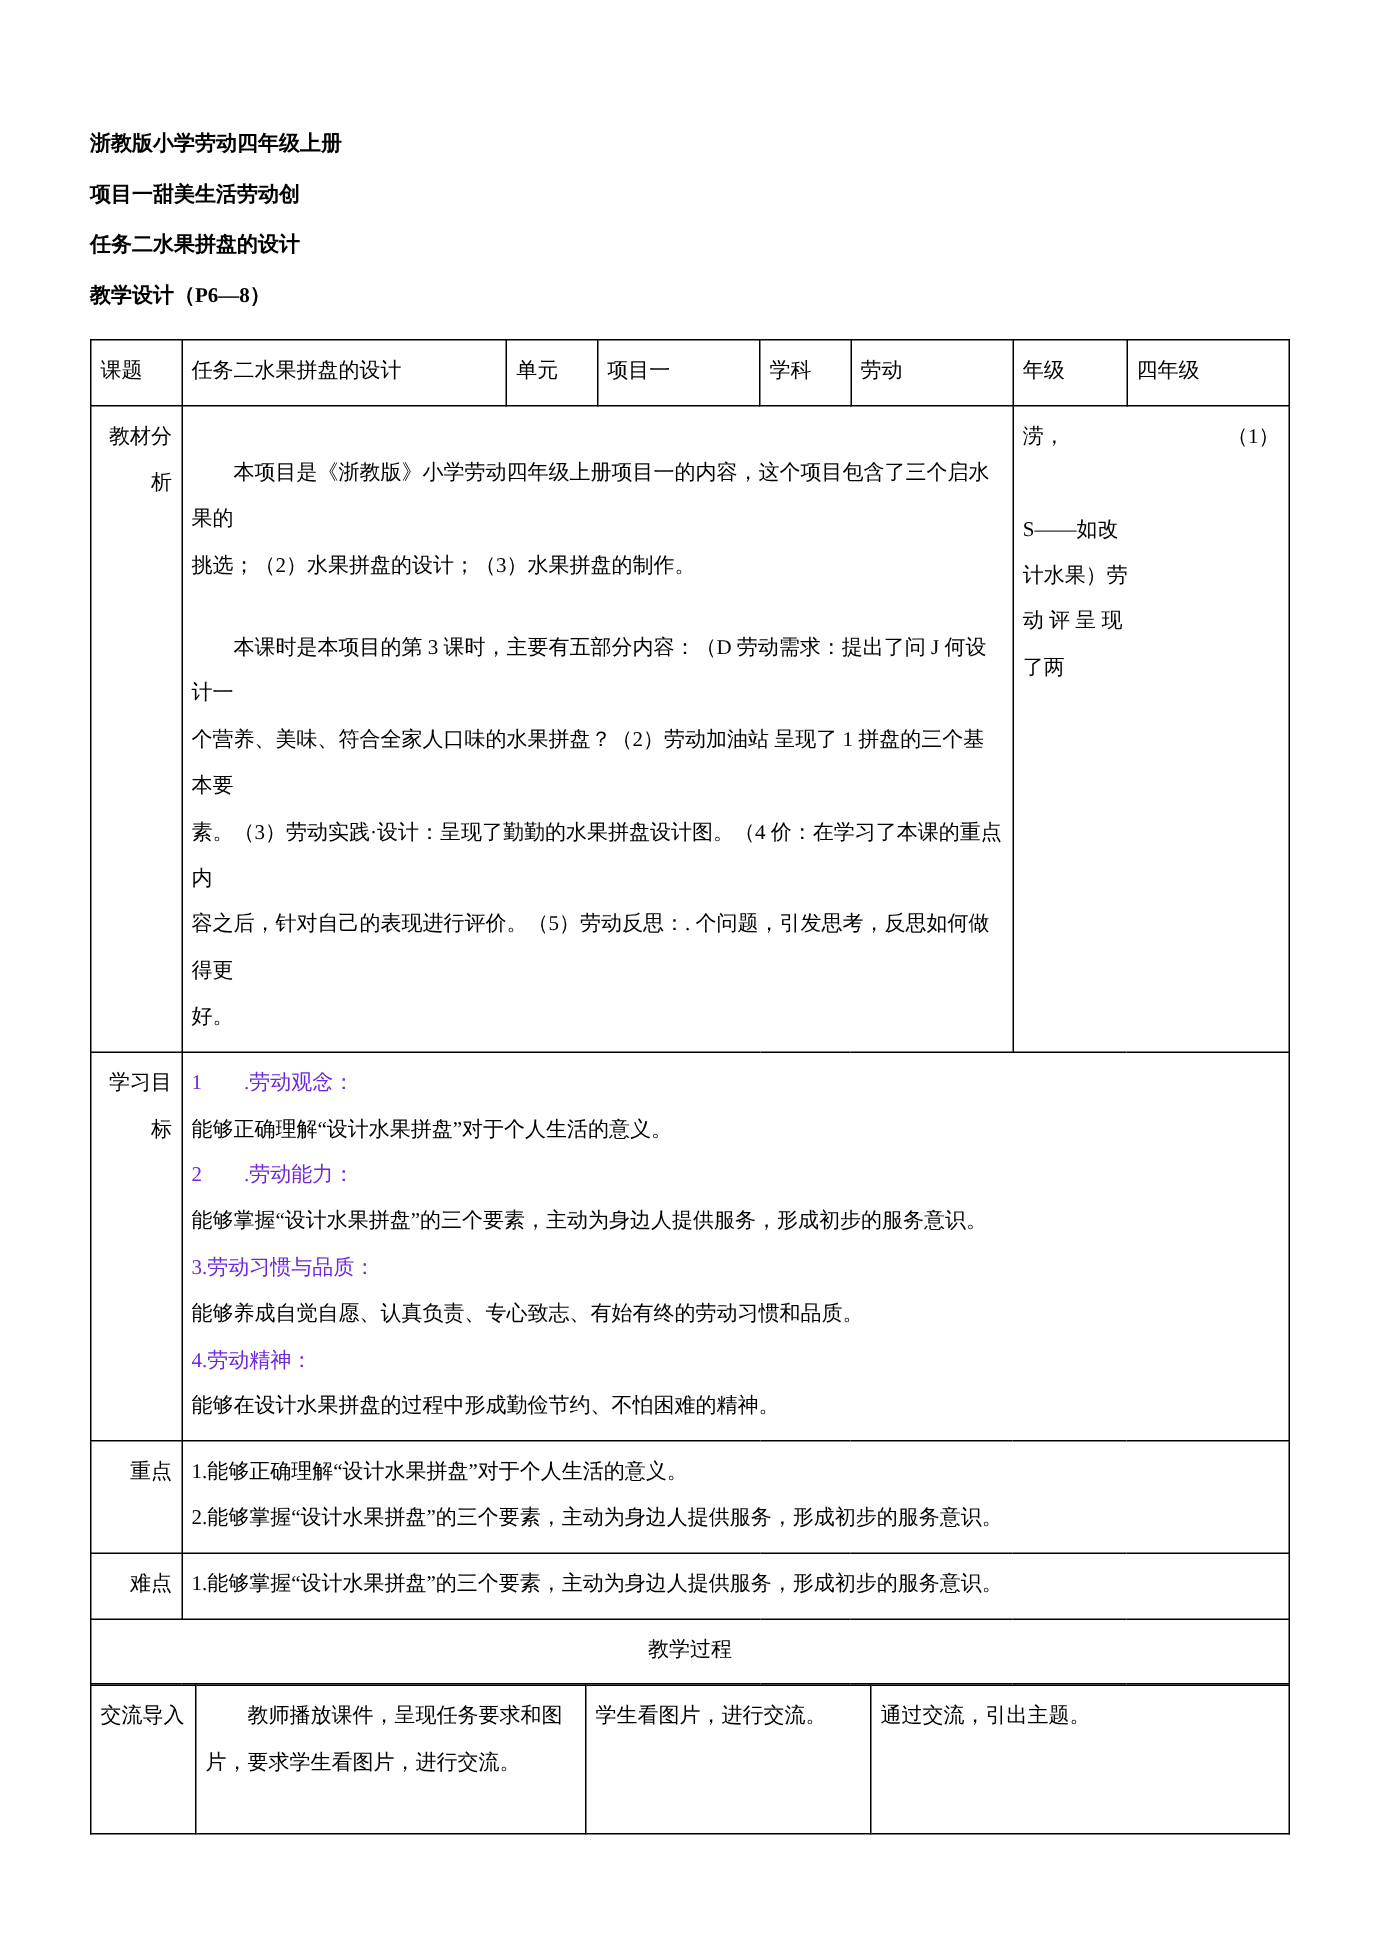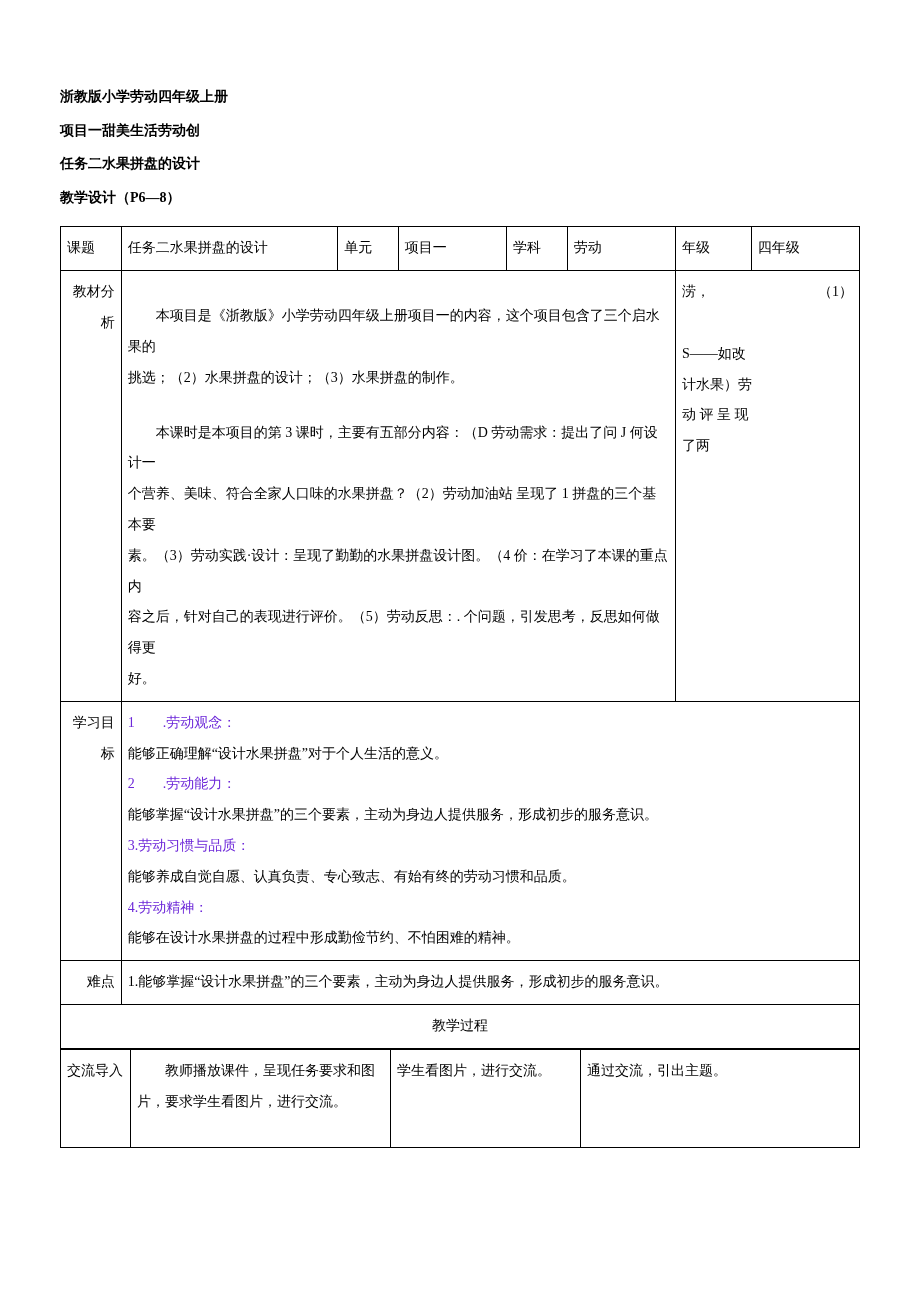--- a/index.html
+++ b/index.html
@@ -109,20 +109,27 @@
       <span style="display:block">能够正确理解“设计水果拼盘”对于个人生活的意义。</span>
       <span class="red" style="display:block">2  .劳动能力：</span>
       <span style="display:block">能够掌握“设计水果拼盘”的三个要素，主动为身边人提供服务，形成初步的服务意识。</span>
       <span class="red" style="display:block">3.劳动习惯与品质：</span>
       <span style="display:block">能够养成自觉自愿、认真负责、专心致志、有始有终的劳动习惯和品质。</span>
       <span class="red" style="display:block">4.劳动精神：</span>
       <span style="display:block">能够在设计水果拼盘的过程中形成勤俭节约、不怕困难的精神。</span>
     </td>
   </tr>
 
+  <tr>
+    <td class="label-cell">重点</td>
+    <td colspan="7">
+      <span style="display:block">1.能够正确理解“设计水果拼盘”对于个人生活的意义。</span>
+      <span style="display:block">2.能够掌握“设计水果拼盘”的三个要素，主动为身边人提供服务，形成初步的服务意识。</span>
+    </td>
+  </tr>
 
   <tr>
     <td class="label-cell">难点</td>
     <td colspan="7">
       <span style="display:block">1.能够掌握“设计水果拼盘”的三个要素，主动为身边人提供服务，形成初步的服务意识。</span>
     </td>
   </tr>
 
   <tr class="section-header">
     <td colspan="8">教学过程</td>

